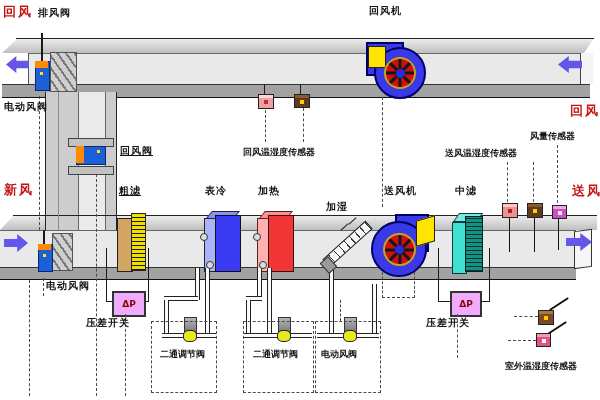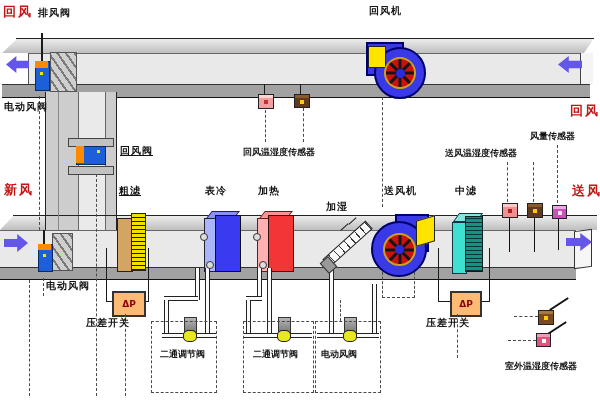--- a/index.html
+++ b/index.html
@@ -36,21 +36,21 @@
   .spoke{position:absolute;left:50%;top:50%;width:30px;height:3px;background:#161616;}
   .hub{position:absolute;left:50%;top:50%;width:9px;height:9px;margin:-4.5px 0 0 -4.5px;border-radius:50%;background:#2a2ae0;z-index:7;}
   .cube{position:absolute;border:1px solid #222;z-index:7;}
   .cube .top{position:absolute;left:0;top:0;width:100%;height:3px;}
   .cube .dot{position:absolute;left:50%;top:55%;width:4px;height:4px;margin:-2px 0 0 -2px;}
   .probe{position:absolute;background:#111;z-index:6;}
   .pipe-v{position:absolute;width:5px;background:#fbfbfb;border-left:1px solid #222;border-right:1px solid #222;box-sizing:border-box;z-index:5;}
   .pipe-h{position:absolute;height:5px;background:#fbfbfb;border-top:1px solid #222;border-bottom:1px solid #222;box-sizing:border-box;z-index:5;}
   .ball{position:absolute;width:12px;height:10px;background:#e8e81e;border:1px solid #222;border-radius:40%;z-index:6;}
   .actuator{position:absolute;width:11px;height:14px;background:linear-gradient(#b5b5b5,#7c7c7c);border:1px solid #333;z-index:6;}
-  .dp-box{position:absolute;width:30px;height:22px;background:#fdba74;border:2px solid #333;z-index:7;
+  .dp-box{position:absolute;width:30px;height:22px;background:#f0abfc;border:2px solid #333;z-index:7;
           display:flex;align-items:center;justify-content:center;font-size:9px;font-weight:bold;color:#8b0000;}
   .fitting{position:absolute;width:6px;height:6px;border-radius:50%;background:#ddd;border:1px solid #333;z-index:6;}
 </style>
 </head>
 <body>
 
 <div id="stage">
 
   <div class="duct-face" style="left:2px;top:38px;width:592px;height:15px;"></div>
   <div class="edge" style="left:16px;top:38px;width:578px;"></div>

